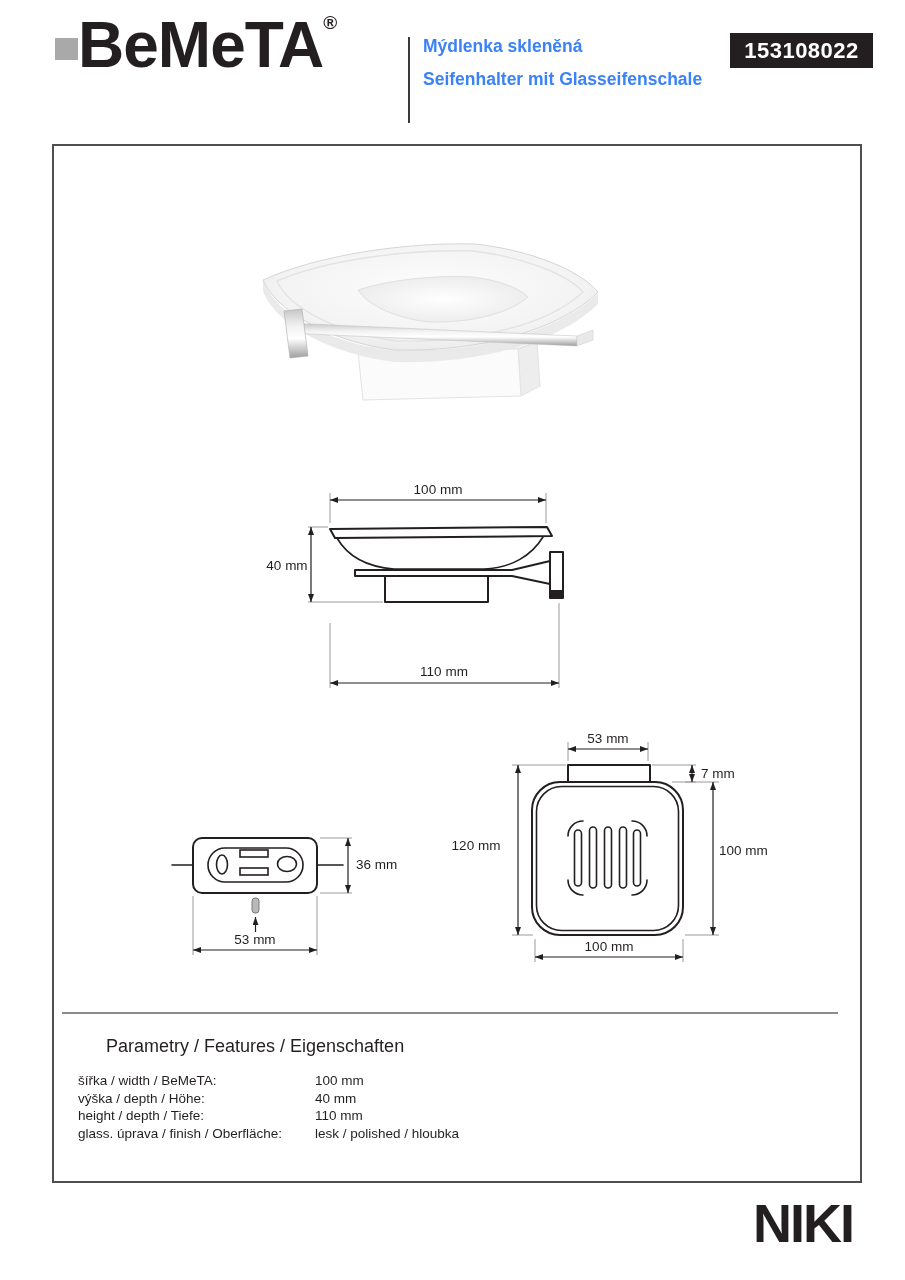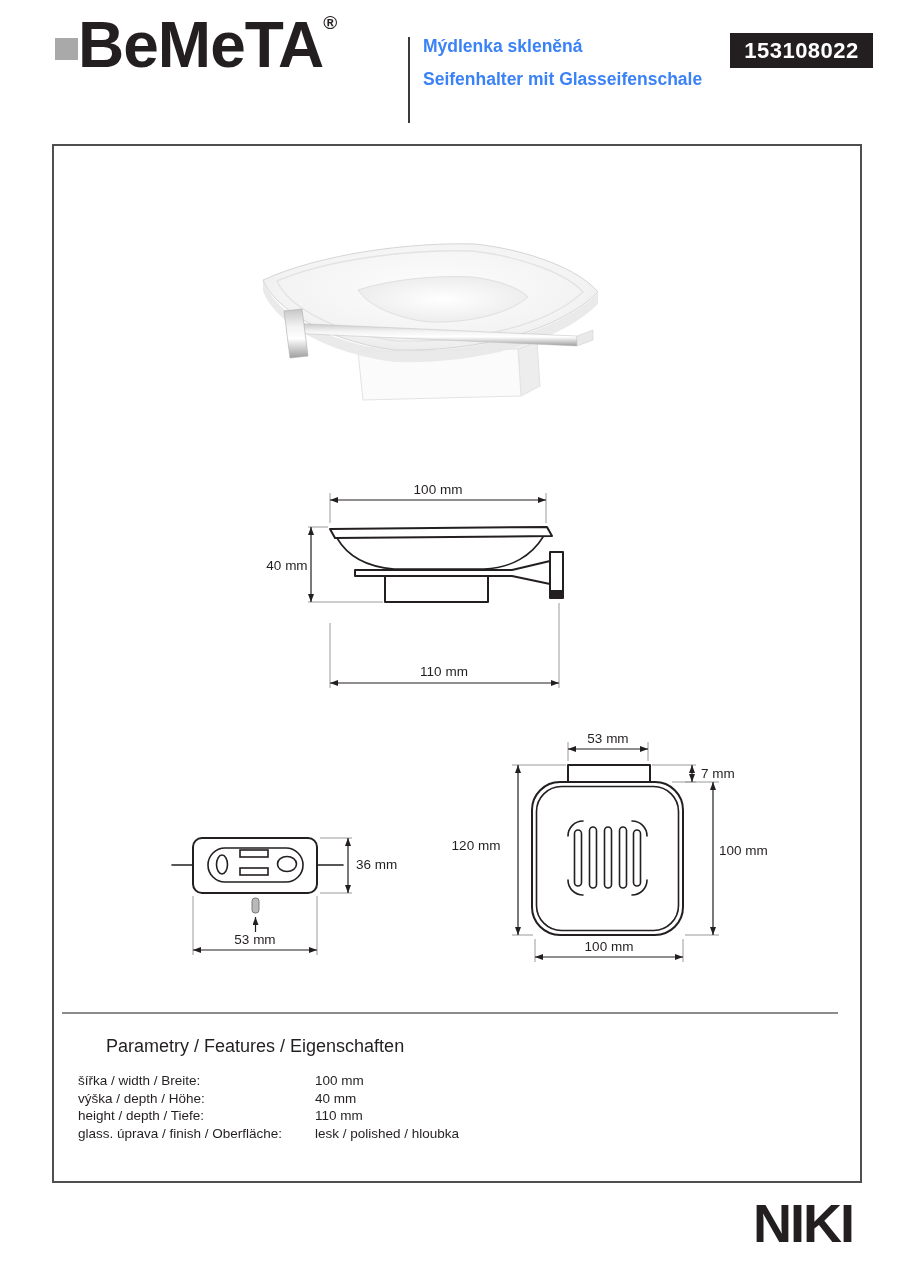--- a/index.html
+++ b/index.html
@@ -191,21 +191,21 @@
       <text class="dim-label" x="36" y="123" text-anchor="middle">120 mm</text>
       <text class="dim-label" x="279" y="128" text-anchor="start">100 mm</text>
       <text class="dim-label" x="169" y="224" text-anchor="middle">100 mm</text>
     </g>
   </svg>
 
   <div class="params-divider"></div>
   <div class="params-heading">Parametry / Features / Eigenschaften</div>
   <div class="params">
     <div class="param-row">
-      <span class="param-label">šířka / width / Breite:</span>
+      <span class="param-label">šířka / width / BeMeTA:</span>
       <span class="param-value">100 mm</span>
     </div>
     <div class="param-row">
       <span class="param-label">výška / depth / Höhe:</span>
       <span class="param-value">40 mm</span>
     </div>
     <div class="param-row">
       <span class="param-label">height / depth / Tiefe:</span>
       <span class="param-value">110 mm</span>
     </div>

